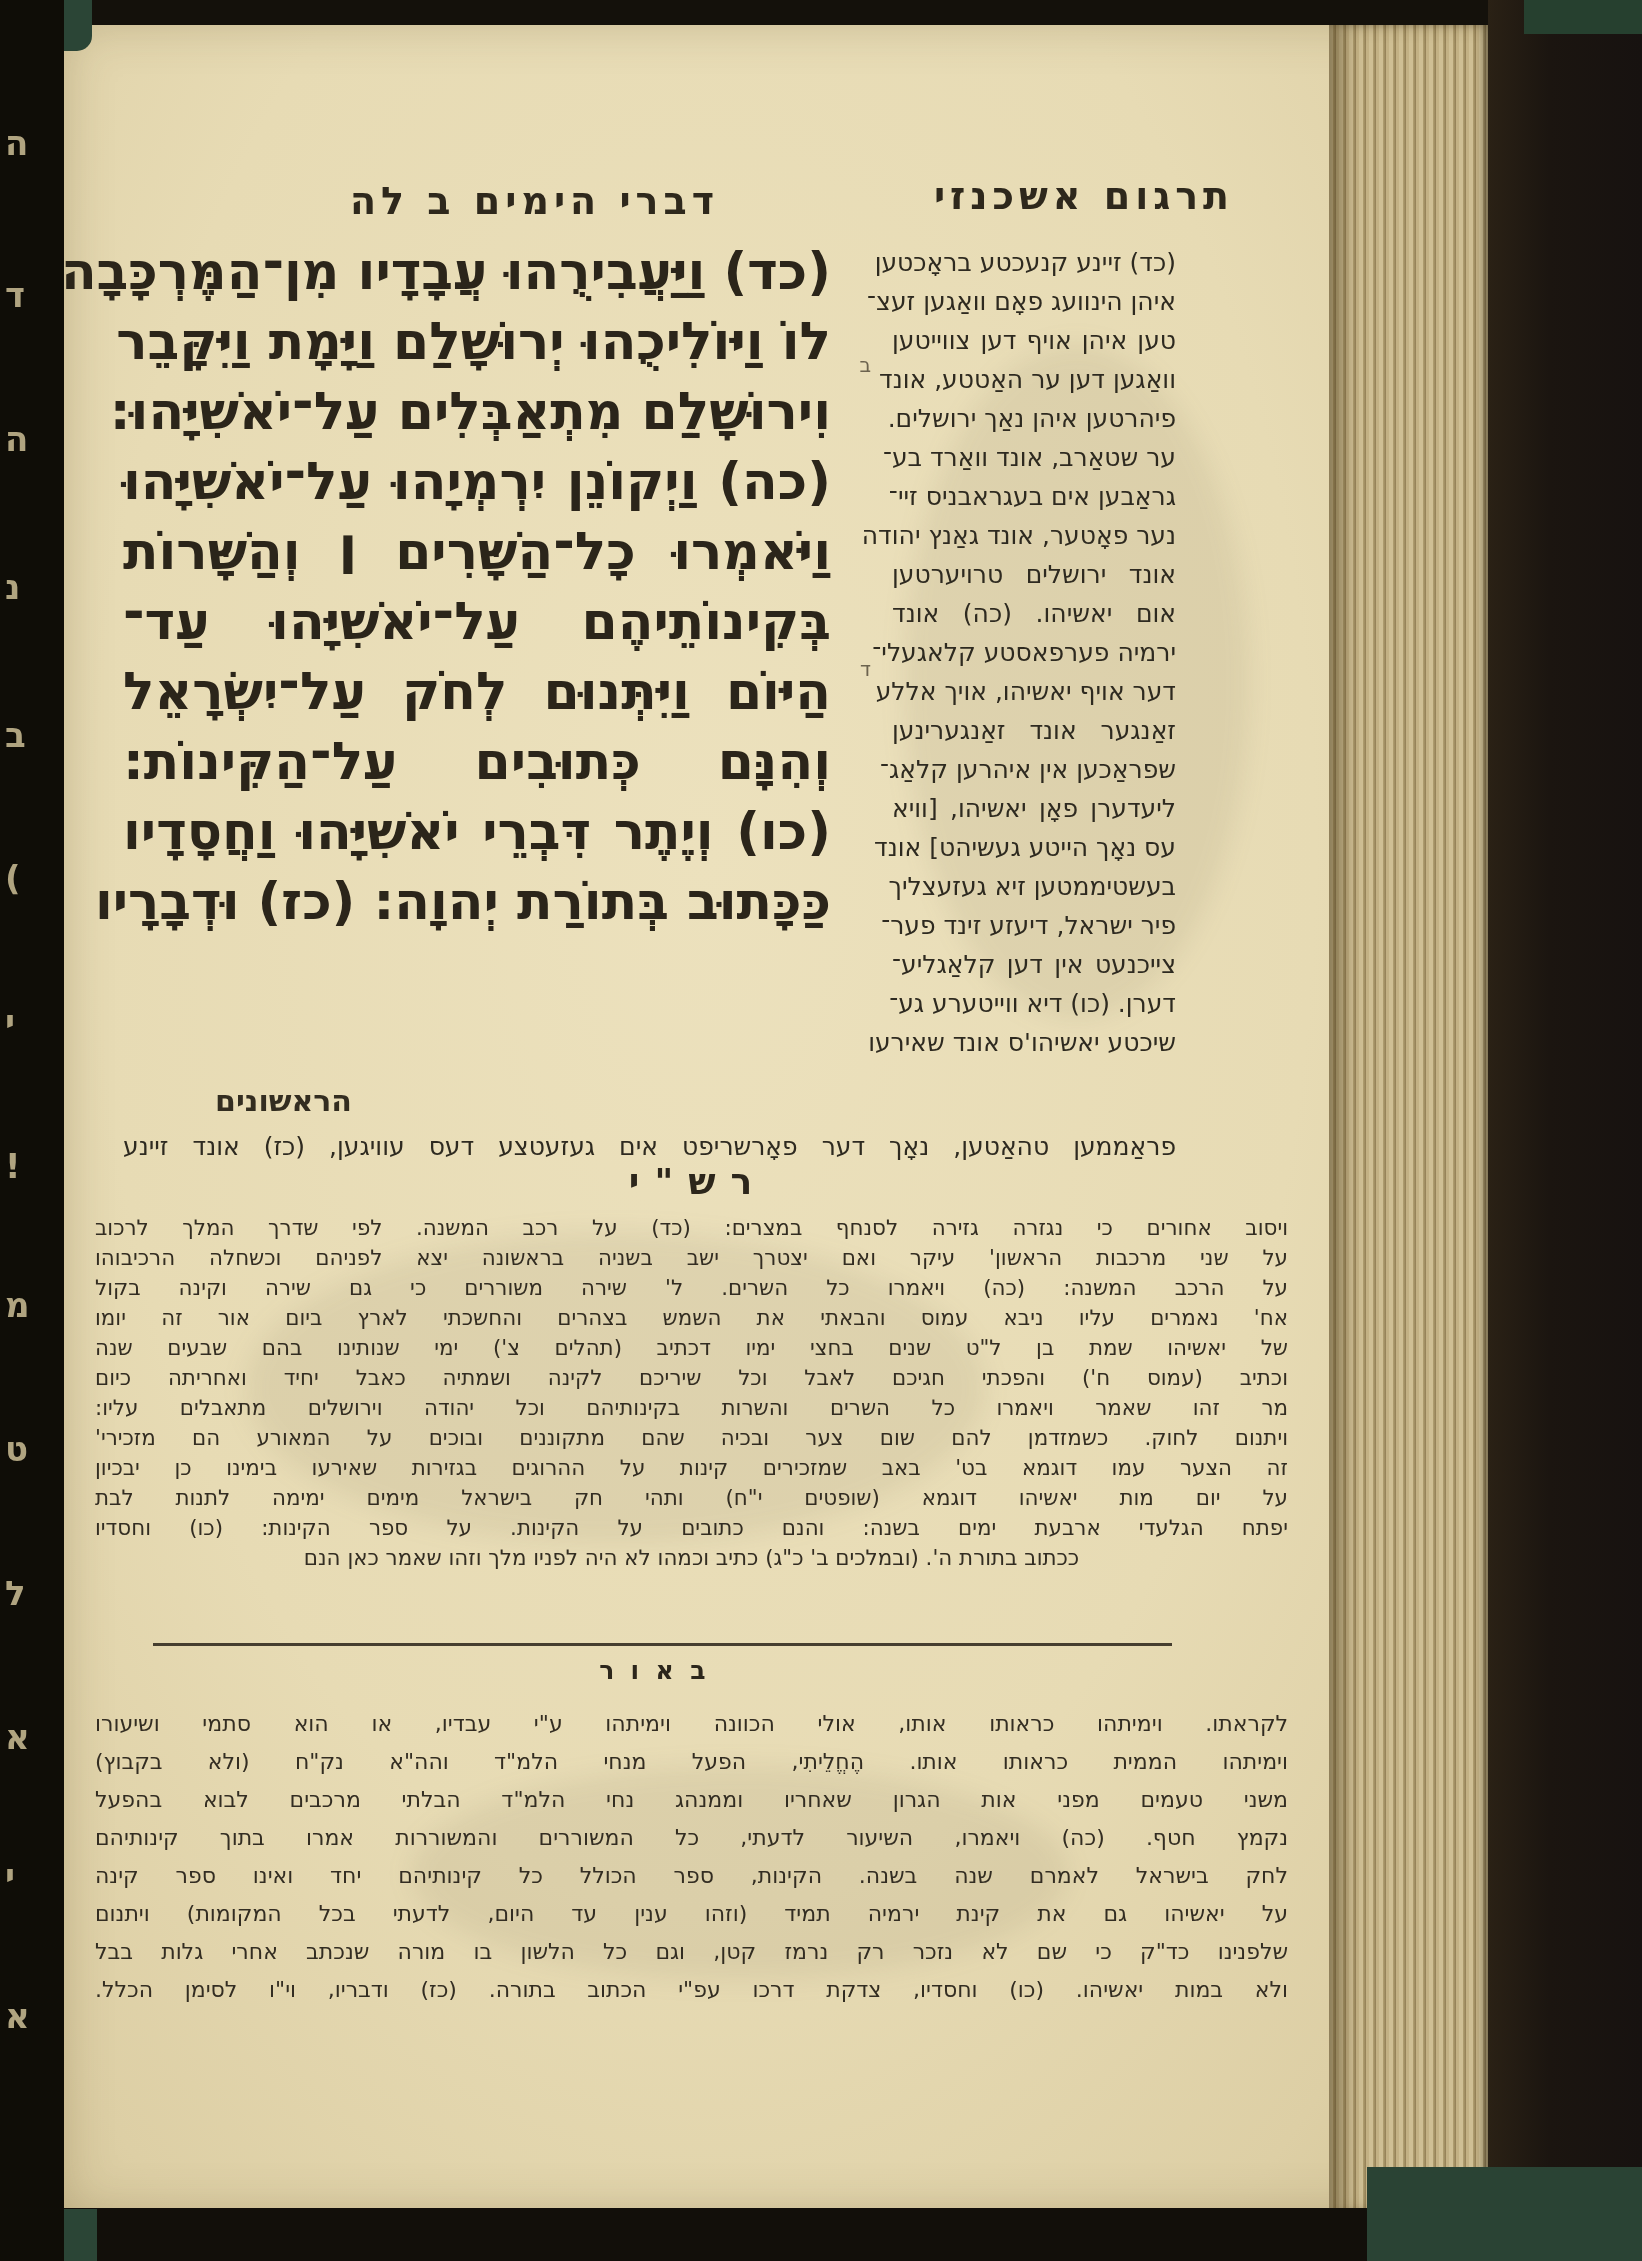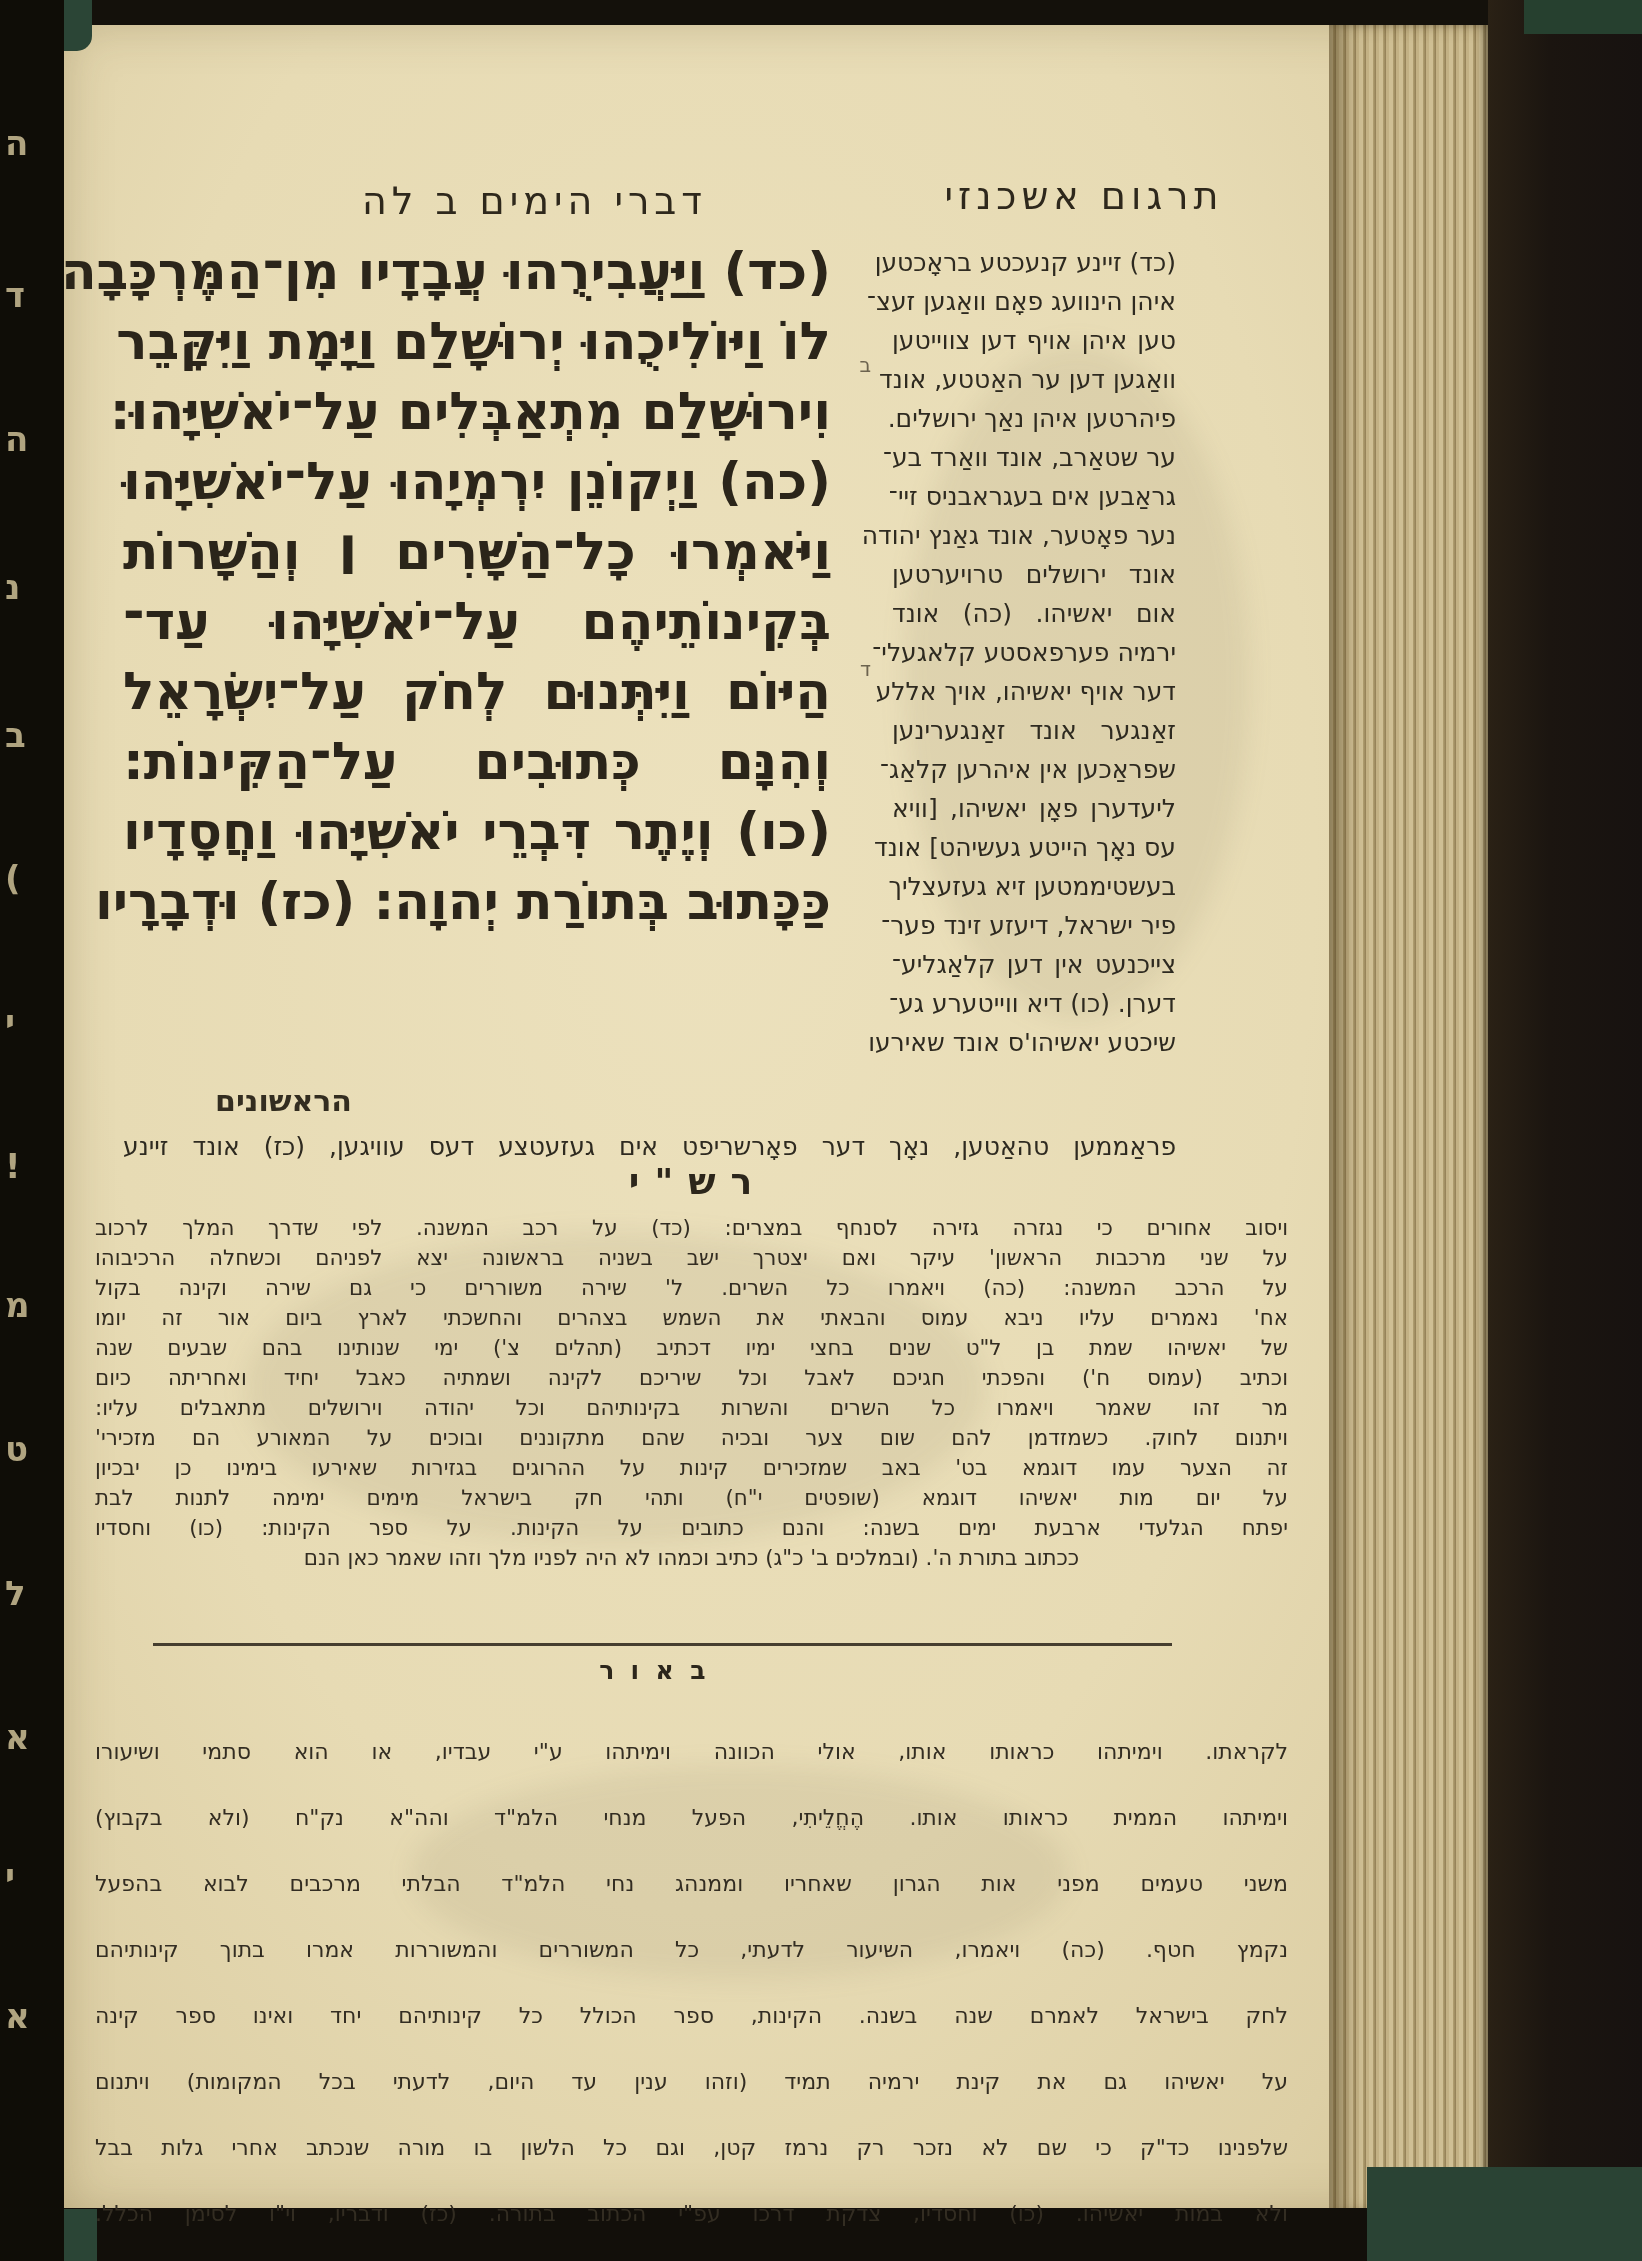--- a/index.html
+++ b/index.html
@@ -21,21 +21,21 @@
          background:
            radial-gradient(ellipse at 45% 38%, #ece1bd 0%, #e7dbb4 55%, #ddcfa5 85%, #d3c497 100%);
          box-shadow:inset 0 0 49px rgba(90,70,30,.25);}
   .fore-edge{position:absolute;left:1329px;top:23px;width:159px;height:2191px;
          background:repeating-linear-gradient(90deg,#cfbf94 0px,#cfbf94 4.1px,#b2a072 4.1px,#8d7950 7.4px,#c3b184 7.4px,#c3b184 10px);
          box-shadow:inset 15px 0 18px rgba(70,55,25,.45), inset -5px 0 8.2px rgba(0,0,0,.35);}
   .smudge{position:absolute;background:rgba(120,110,80,.10);filter:blur(11.5px);border-radius:50%;}
   
   .frag{position:absolute;left:5px;color:#cdbf96;font-size:34px;font-weight:bold;opacity:.85;}
   
-  .hdr{position:absolute;color:#2e281c;font-size:38px;letter-spacing:5px;text-align:center;font-weight:normal;}
+  .hdr{position:absolute;color:#2e281c;font-size:38px;letter-spacing:5px;text-align:center;font-weight:bold;}
   .hdr.right{left:854px;top:174px;width:460px;}
   .hdr.left{left:329px;top:179px;width:411px;}
   
   .bible{position:absolute;left:123px;top:238px;width:708px;color:#2b251a;}
   .bible-line{height:70px;font-size:52px;font-weight:bold;white-space:nowrap;
               text-align:justify;text-align-last:justify;line-height:66px;}
   .catchword{position:absolute;left:193px;top:1083px;width:181px;font-size:30px;font-weight:bold;
              color:#332d20;text-align:center;}
   .gutter{position:absolute;left:835px;top:0;width:36px;height:1150px;}
   .gutter-mark{position:absolute;font-size:20px;color:#4d4534;opacity:.8;}
@@ -50,21 +50,21 @@
   .sec-title{position:absolute;text-align:center;font-weight:bold;color:#2c261b;}
   .rashi-title{left:575px;top:1161px;width:246px;font-size:36px;letter-spacing:15px;}
   .biur-title{left:529px;top:1656px;width:263px;font-size:25px;letter-spacing:16.4px;}
   .commentary{position:absolute;left:95px;width:1193px;color:#332d22;}
   .rashi-lines{top:1214px;}
   .biur-lines{top:1707px;}
   .rashi-line{height:30px;font-size:21.4px;line-height:28px;white-space:nowrap;
               text-align:justify;text-align-last:justify;}
   .rashi-lines .rashi-line:last-child{text-align-last:center;}
   .biur-line{height:38px;font-size:22px;line-height:33px;white-space:nowrap;
-             text-align:justify;text-align-last:justify;margin-top:28px;}
+             text-align:justify;text-align-last:justify;}
   .rule{position:absolute;left:153px;top:1643px;width:1019px;height:2.5px;background:#463e2f;}
 </style>
 </head>
 <body>
 
 <div id="stage">
 
   <div class="paper"></div>
   <div class="fore-edge"></div>
   <div class="top-strip"></div>

